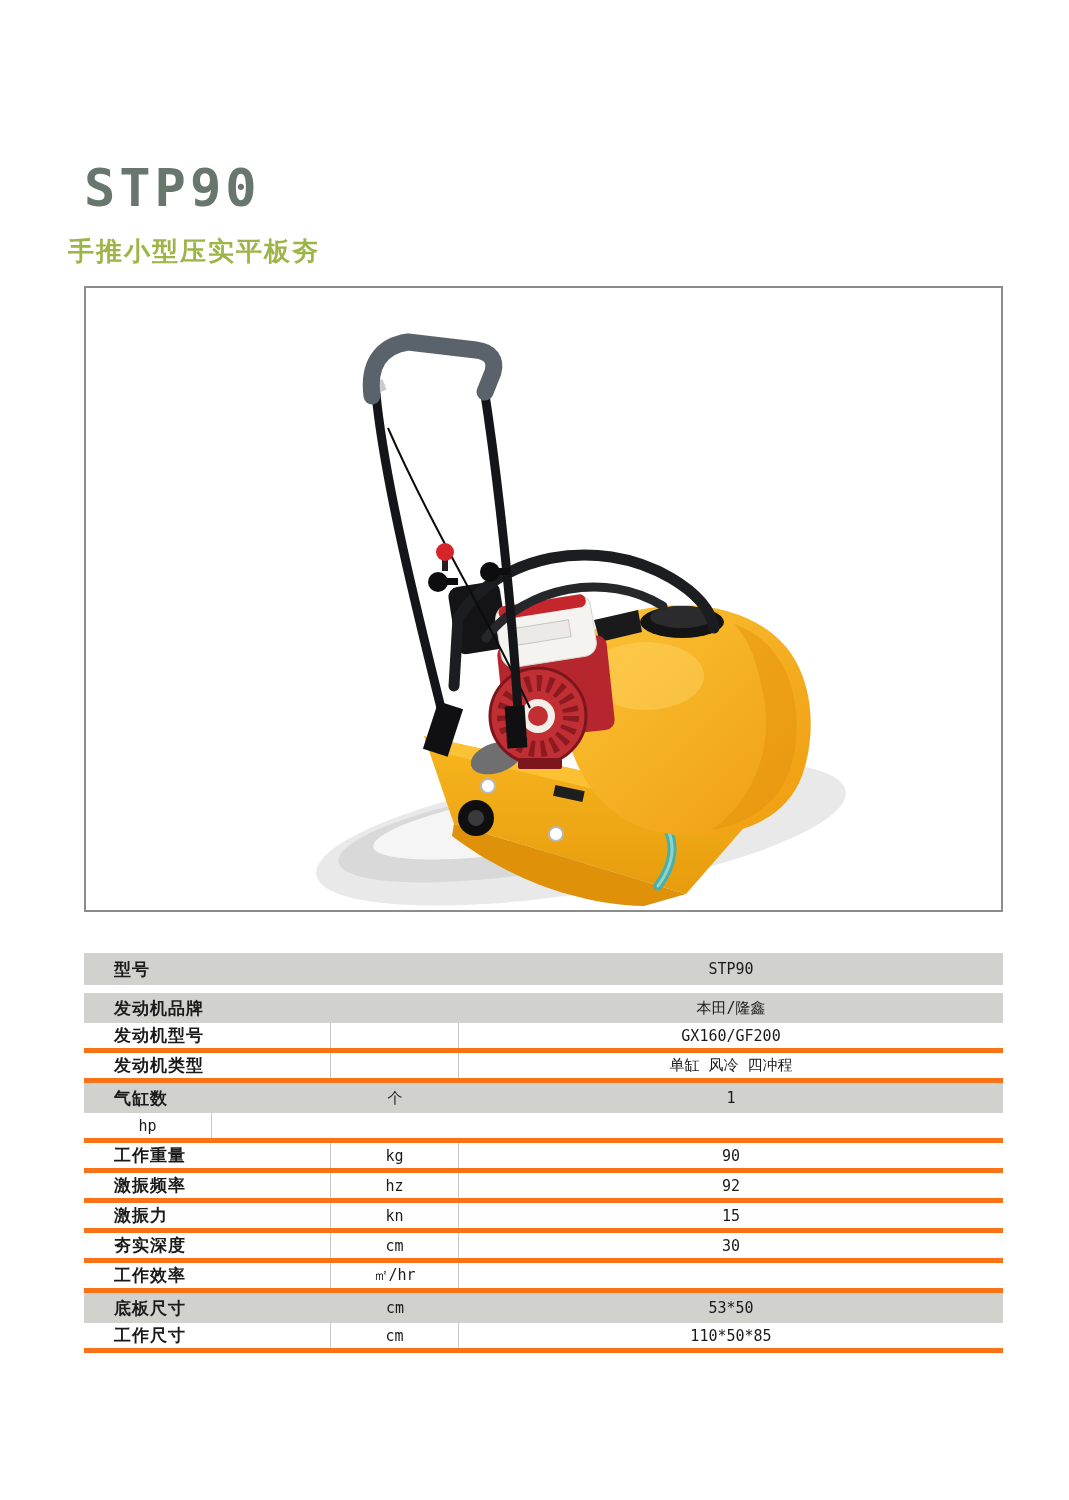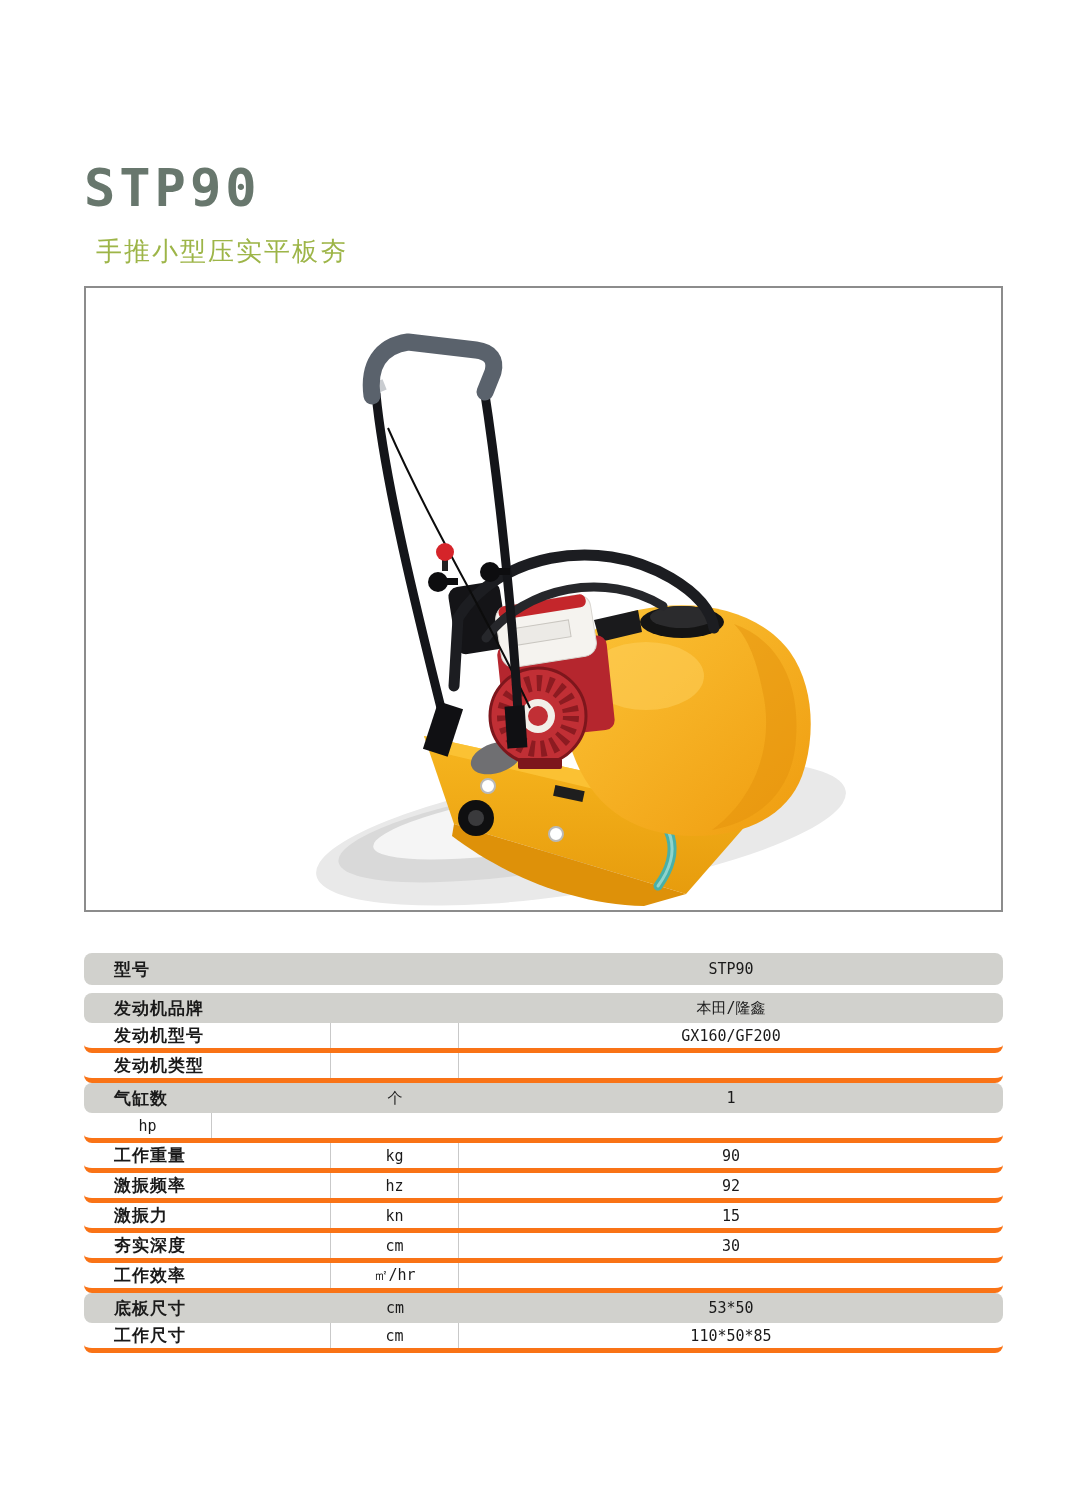--- a/index.html
+++ b/index.html
@@ -12,41 +12,40 @@
     overflow:hidden;
     margin-left:16px;
   }
   .title {
     position:absolute; left:68px; top:160px;
     font-family:"DejaVu Sans Mono","DejaVu Sans",monospace;
     font-size:52px; font-weight:700; letter-spacing:4px;
     color:#68776d; line-height:1.1;
   }
   .subtitle {
-    position:absolute; left:80px; top:236px;
-    font-size:26px; font-weight:400; letter-spacing:2px;
+    position:absolute; left:52px; top:236px;
+    font-size:26px; font-weight:700; letter-spacing:2px;
     color:#9db548; line-height:1.2;
   }
   .image-box {
     position:absolute; left:68px; top:286px;
     width:919px; height:626px;
     border:2px solid #8c8c8c;
     background:#ffffff;
   }
   .image-box svg { display:block; width:100%; height:100%; }
 
   .spec-table {
     position:absolute; left:68px; top:953px;
     width:919px;
   }
   .spec-row {
     display:flex; align-items:stretch;
     width:100%; height:30px;
     background:#ffffff;
-    border-radius:8px;
   }
   .spec-row.shaded { background:#d1d1cd; }
   .spec-row.gap-after { margin-bottom:8px; }
   .spec-row.first { height:32px; }
   .spec-row:not(.shaded) { border-bottom:5px solid #f97316; }
   .cell {
     display:flex; align-items:center;
     height:100%;
     font-size:16px; color:#1a1a1a;
   }
@@ -174,20 +173,21 @@
       <div class="cell cell-value">本田/隆鑫</div>
     </div>
       <div class="spec-row">
       <div class="cell cell-label">发动机型号</div>
       <div class="cell cell-unit"></div>
       <div class="cell cell-value">GX160/GF200</div>
     </div>
       <div class="spec-row">
       <div class="cell cell-label">发动机类型</div>
       <div class="cell cell-unit"></div>
+      <div class="cell cell-value">单缸 风冷 四冲程</div>
     </div>
       <div class="spec-row shaded">
       <div class="cell cell-label">气缸数</div>
       <div class="cell cell-unit">个</div>
       <div class="cell cell-value">1</div>
     </div>
       <div class="spec-row">
       <div class="cell cell-unit">hp</div>
     </div>
       <div class="spec-row">

